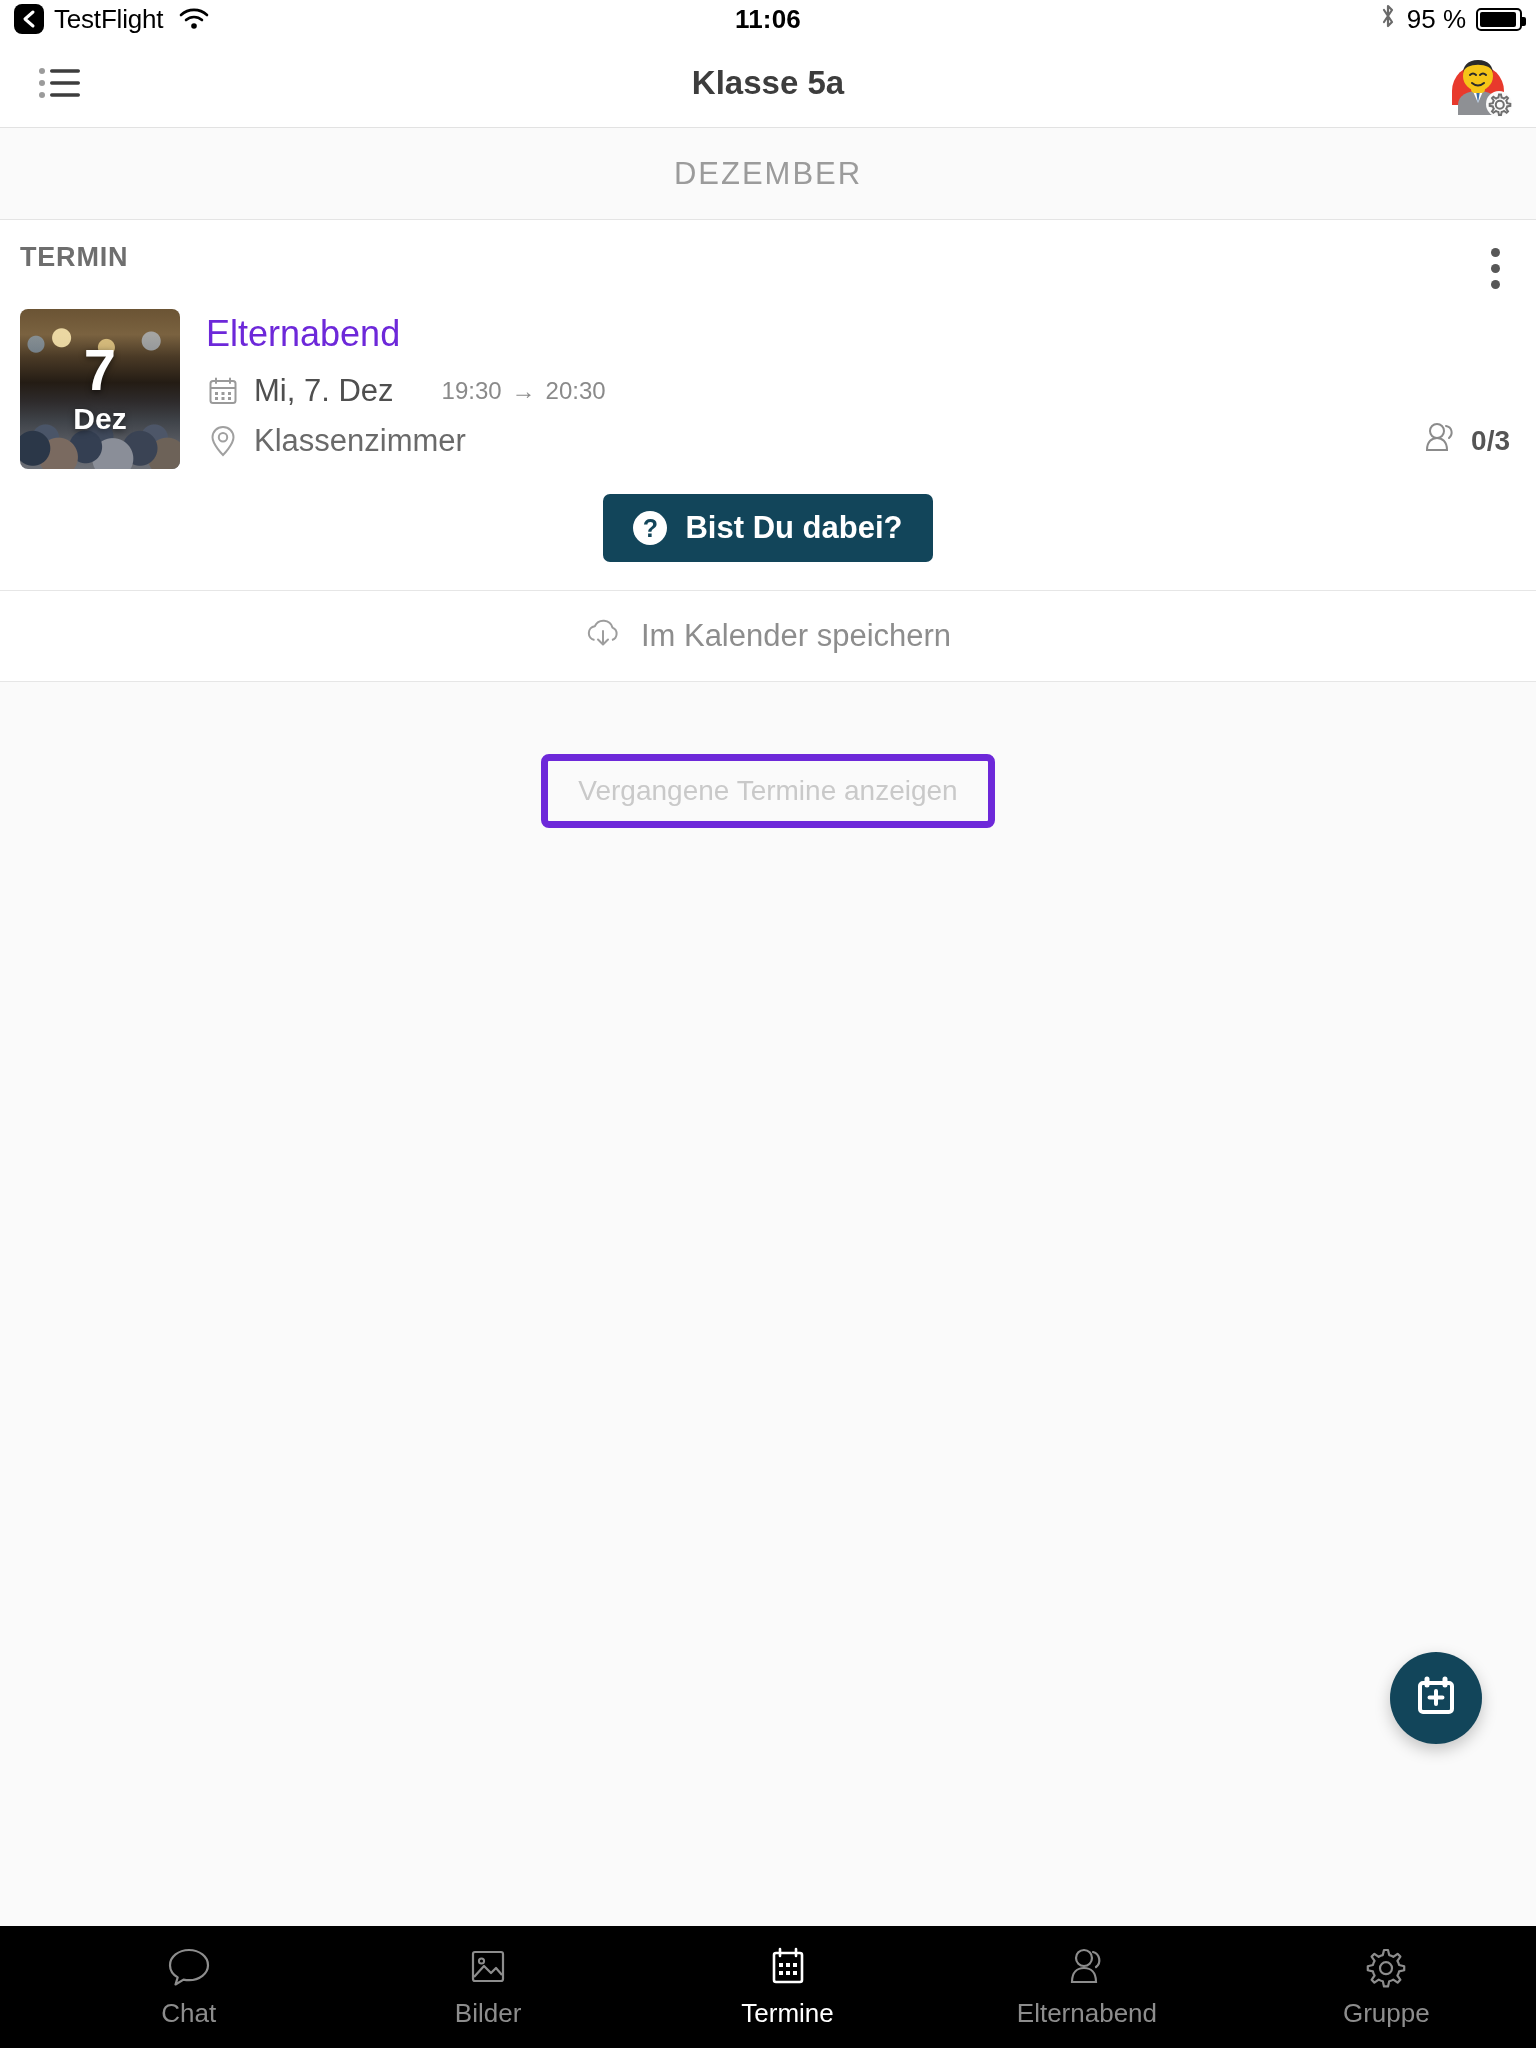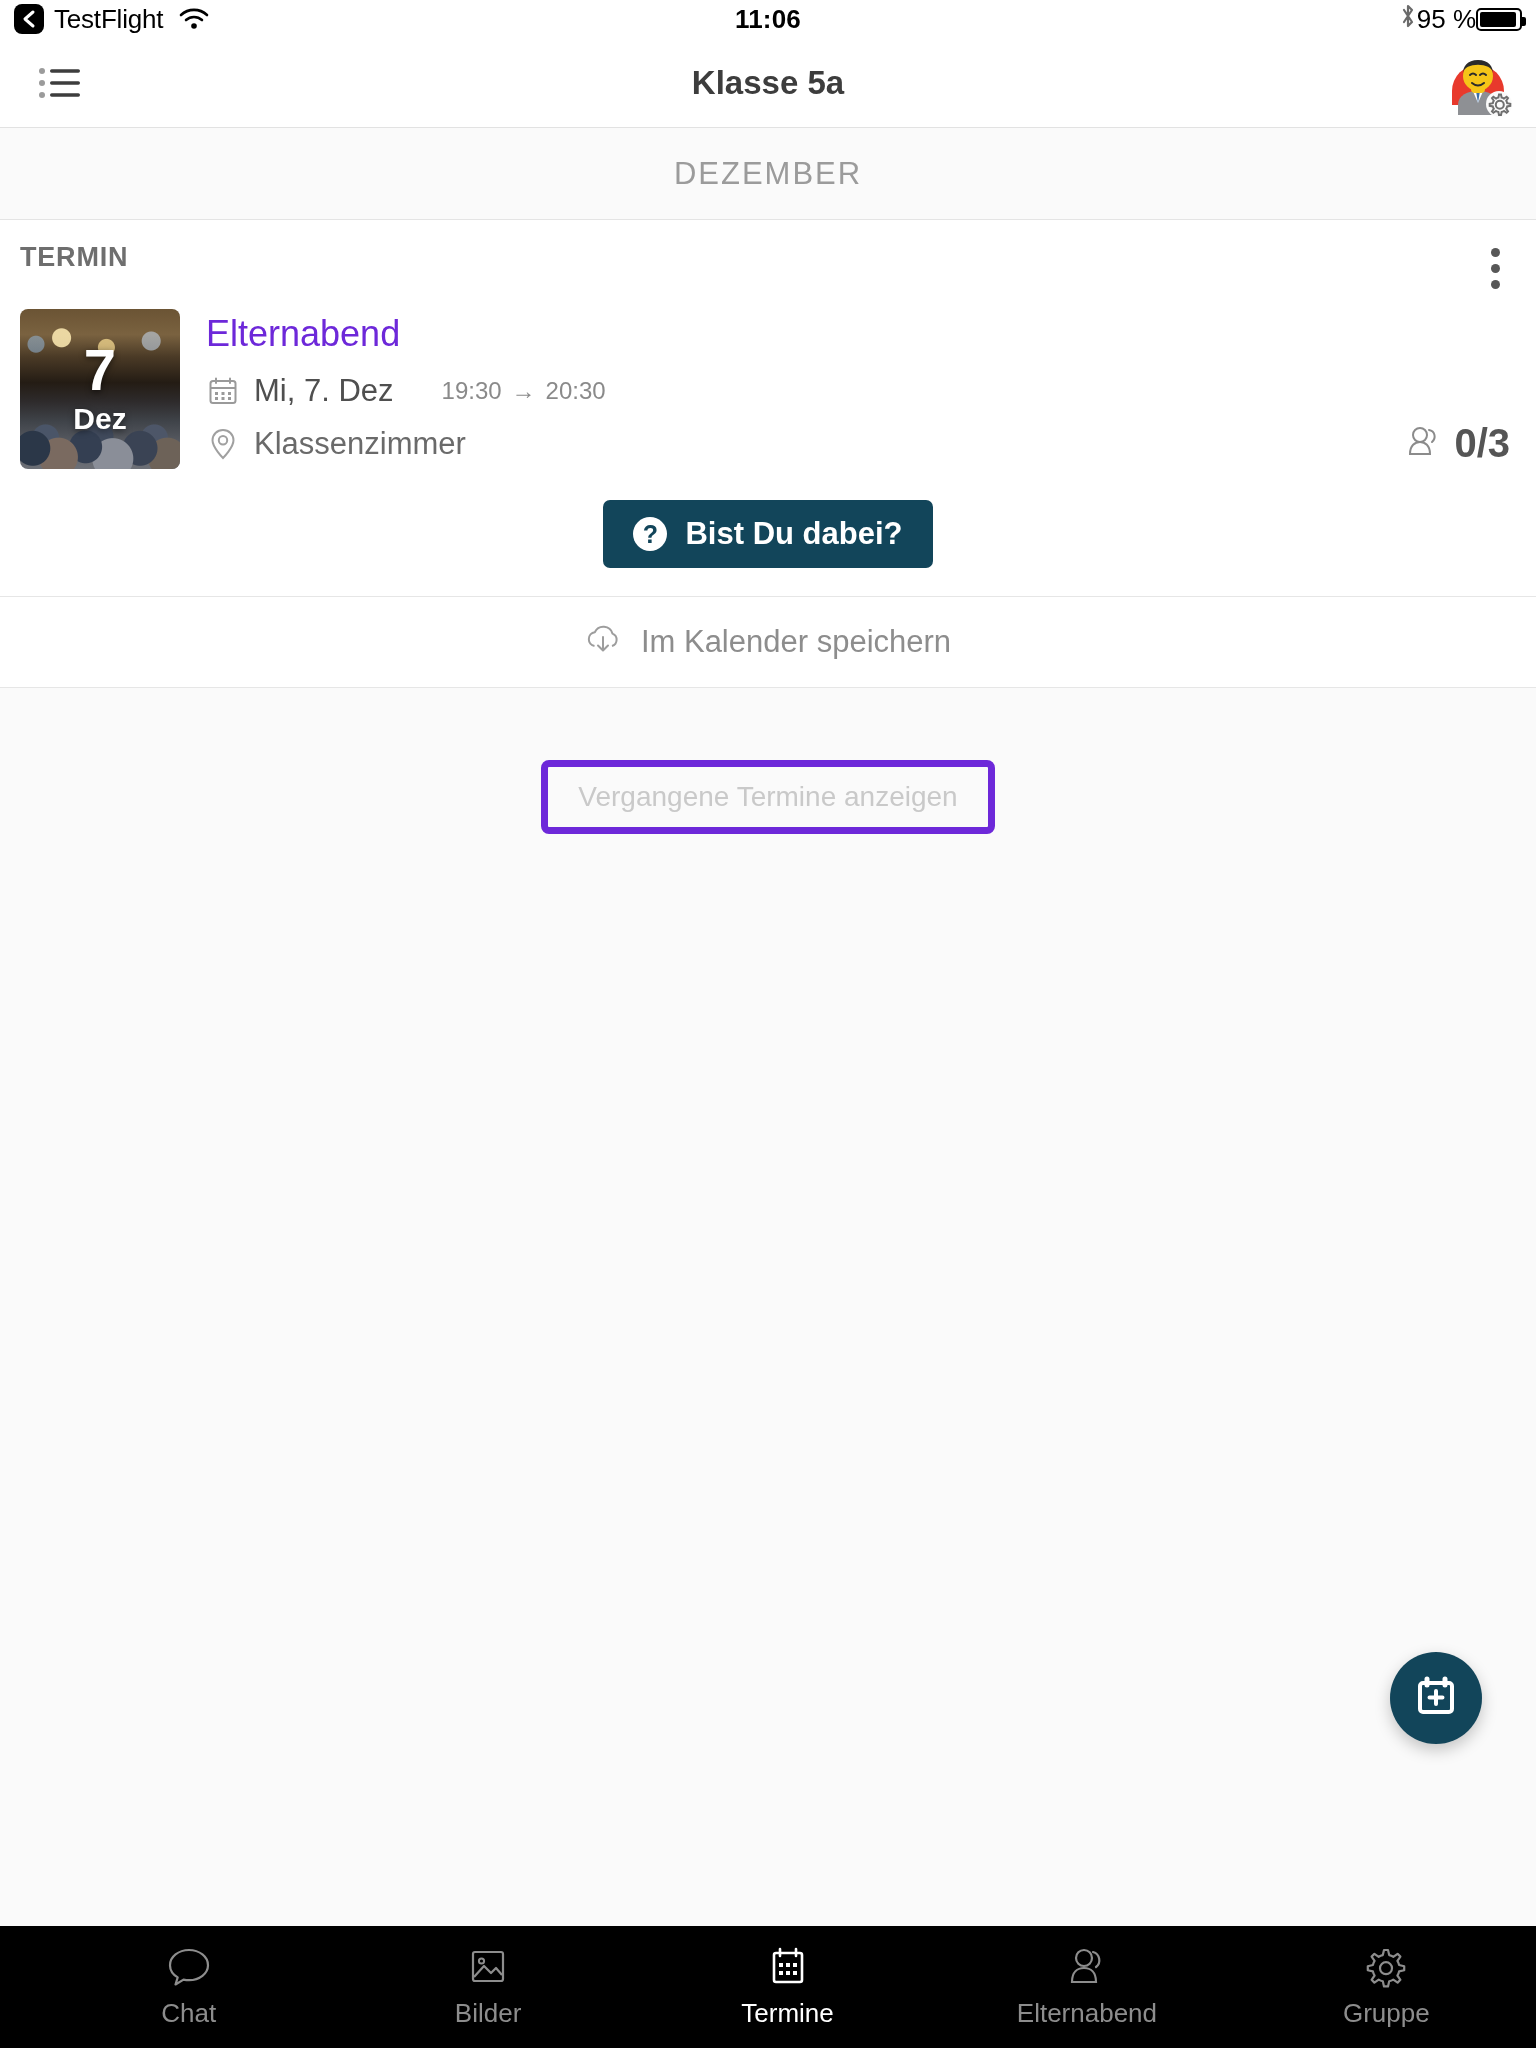--- a/index.html
+++ b/index.html
@@ -24,21 +24,21 @@
     width:30px; height:30px; background:#000; border-radius:8px;
     display:flex; align-items:center; justify-content:center;
   }
   .back-chip svg { display:block; }
   .sb-app { font-size:26px; letter-spacing:-0.2px; color:#000; }
   .wifi { margin-left:6px; display:flex; align-items:center; }
   .sb-center {
     position:absolute; left:0; right:0; text-align:center;
     font-size:26px; font-weight:bold; letter-spacing:0.2px; pointer-events:none;
   }
-  .sb-right { margin-left:auto; display:flex; align-items:center; z-index:2; }
+  .sb-right { margin-left:auto; display:flex; align-items:center; gap:10px; z-index:2; }
   .sb-batt-txt { font-size:26px; }
   .batt {
     width:46px; height:23px; border:2px solid #000; border-radius:5px;
     position:relative; display:flex; align-items:center; padding:2px;
   }
   .batt::after {
     content:""; position:absolute; right:-6px; top:7px;
     width:4px; height:9px; background:#000; border-radius:0 2px 2px 0;
   }
   .batt-fill { background:#000; height:100%; border-radius:2px; }
@@ -113,21 +113,21 @@
 
   .card-info { flex:1; padding-left:26px; padding-top:4px; min-width:0; }
   .evt-title { font-size:36px; color:#6d28d9; margin-bottom:18px; }
   .meta-row { display:flex; align-items:center; margin-bottom:12px; }
   .meta-icon { width:34px; display:flex; align-items:center; justify-content:center; margin-right:14px; }
   .meta-main { font-size:31px; color:#4f4f4f; }
   .meta-time { font-size:24px; color:#8a8a8a; margin-left:48px; display:flex; align-items:center; gap:10px; }
   .meta-sub { font-size:31px; color:#6a6a6a; }
   .attend {
     margin-left:auto; display:flex; align-items:center; gap:12px;
-    font-size:40px; font-weight:bold; color:#555;text-align:center;
+    font-size:28px; font-weight:bold; color:#555;text-align:center;
   }
 
   .cta-wrap { display:flex; justify-content:center; padding:22px 0 28px; }
   .cta {
     background:#12455a; color:#fff; border:none; border-radius:7px;
     padding:16px 30px; font-size:31px; font-weight:bold;
     display:flex; align-items:center; gap:18px; cursor:pointer;
     font-family:"Liberation Sans", sans-serif;
   }
   .cta .qmark {

